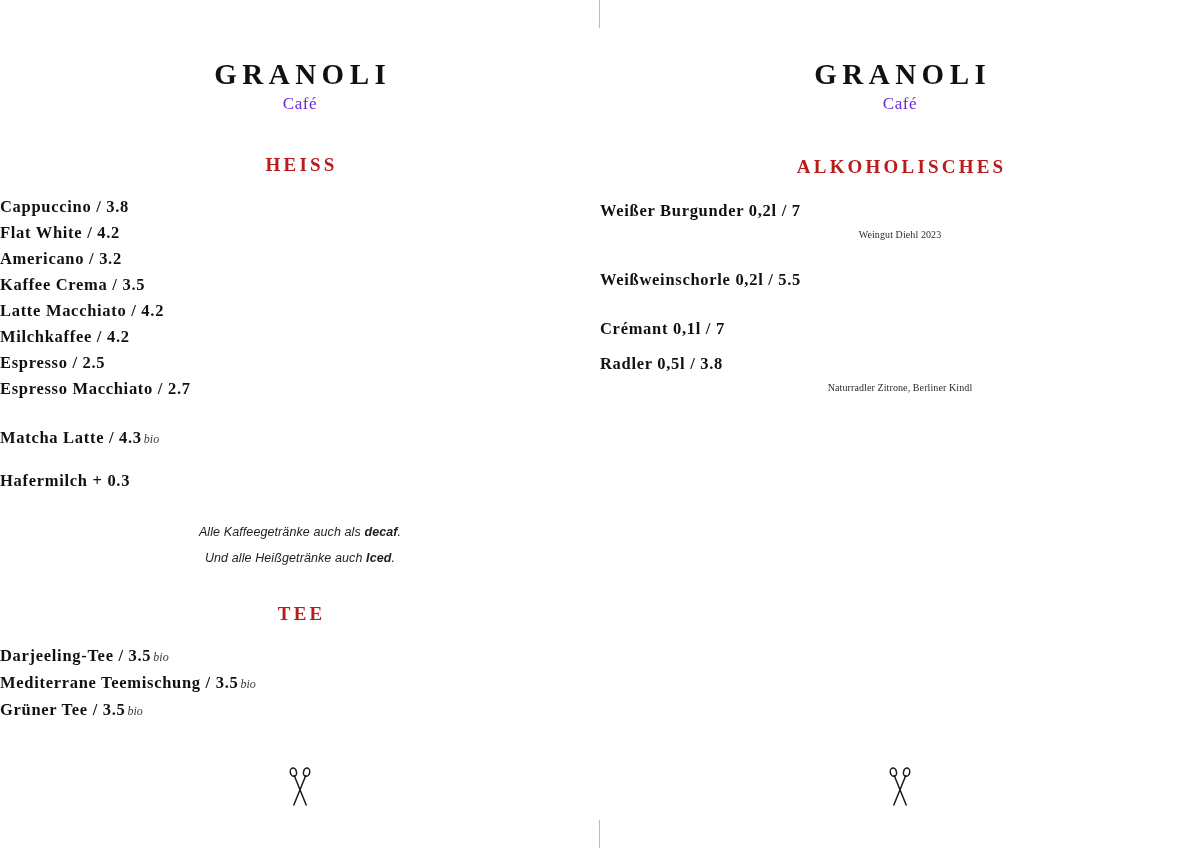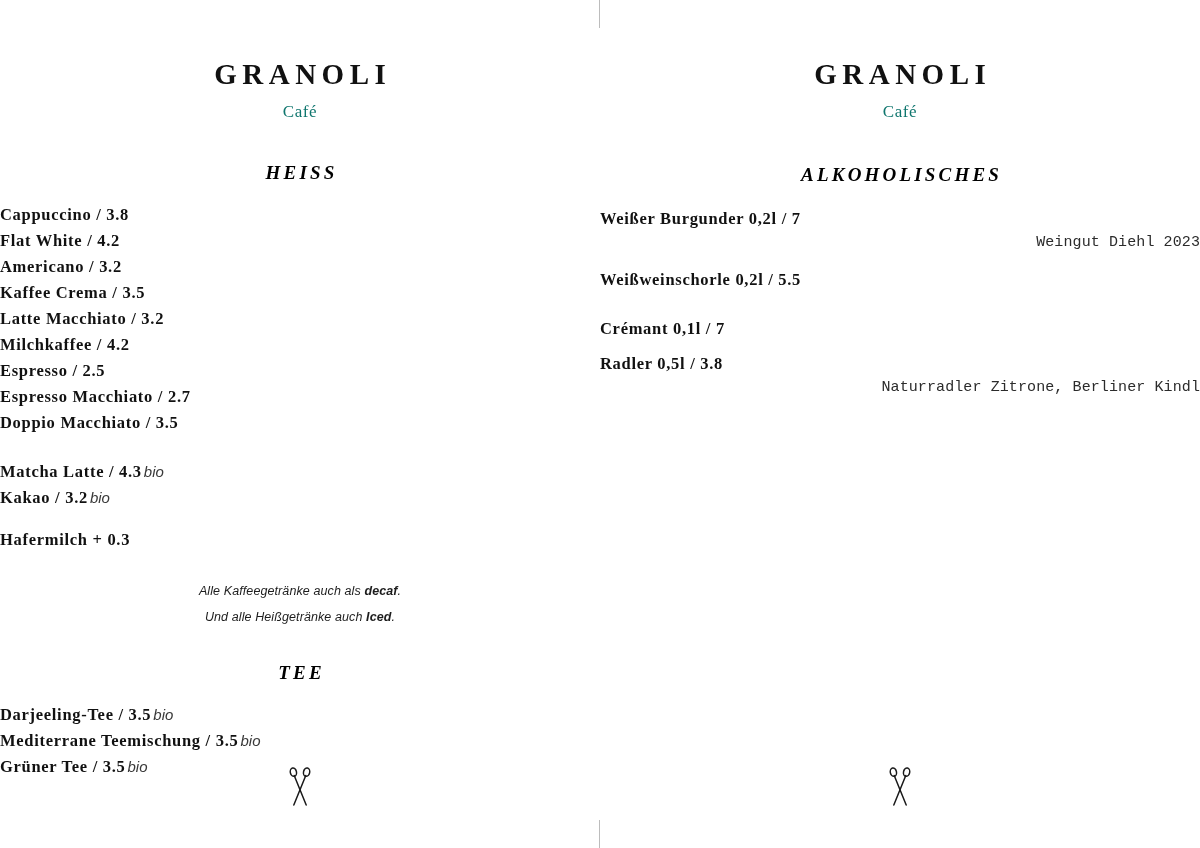--- a/index.html
+++ b/index.html
@@ -42,57 +42,56 @@
     font-size: 29px;
     letter-spacing: 5.5px;
     text-indent: 5.5px;
     color: #111111;
   }
   .brand-sub {
     text-align: center;
     font-family: "Liberation Serif", serif;
     font-size: 17px;
     letter-spacing: 0.6px;
-    color: #0f766e;
-    margin-top: 11px;
+    color: #6d28d9;
+    margin-top: 3px;
   }
 
   .section-title {
     text-align: center;
     font-family: "Liberation Serif", serif;
     font-weight: 700;
     font-size: 19px;
     letter-spacing: 3.2px;
     text-indent: 3.2px;
-    color: #000000;
-    font-style: italic;
+    color: #b91c1c;
   }
 
   .item {
     text-align: left;
     font-family: "Liberation Serif", serif;
     font-weight: 700;
     font-size: 16.5px;
     letter-spacing: 0.7px;
     color: #111111;
     line-height: 26px;
   }
   .bio {
-    font-family: Liberation Sans, sans-serif;
+    font-family: Liberation Serif, serif;
     font-style: italic;
     font-weight: 400;
-    font-size: 15px;
+    font-size: 12px;
     letter-spacing: 0;
     color: #3a3a3a;
     margin-left: 2px;
   }
   .subnote {
-    text-align: right;
-    font-family: Liberation Mono, monospace;
-    font-size: 15px;
+    text-align: center;
+    font-family: Liberation Serif, serif;
+    font-size: 10px;
     letter-spacing: 0.1px;
     color: #2b2b2b;
     line-height: 19px;
     margin-top: 1px;
   }
   .footnote {
     text-align: center;
     font-family: "Liberation Sans", sans-serif;
     font-style: italic;
     font-size: 12.5px;
@@ -132,33 +131,29 @@
       <div class="brand-sub">Café</div>
 
       <div style="margin-top:40px;">
         <div class="section-title">HEISS</div>
 
         <div class="group" style="margin-top:18px;">
           <div class="item"><span>Cappuccino / 3.8</span></div>
           <div class="item"><span>Flat White / 4.2</span></div>
           <div class="item"><span>Americano / 3.2</span></div>
           <div class="item"><span>Kaffee Crema / 3.5</span></div>
-          <div class="item"><span>Latte Macchiato / 3.2</span></div>
+          <div class="item"><span>Latte Macchiato / 4.2</span></div>
           <div class="item"><span>Milchkaffee / 4.2</span></div>
           <div class="item"><span>Espresso / 2.5</span></div>
           <div class="item"><span>Espresso Macchiato / 2.7</span></div>
-          <div class="item"><span>Doppio Macchiato / 3.5</span></div>
         </div>
 
         <div class="group" style="margin-top:23px;">
           <div class="item">
             <span>Matcha Latte / 4.3</span><span class="bio">bio</span>
-          </div>
-          <div class="item">
-            <span>Kakao / 3.2</span><span class="bio">bio</span>
           </div>
         </div>
 
         <div class="group" style="margin-top:16px;">
           <div class="item"><span>Hafermilch + 0.3</span></div>
         </div>
 
         <div style="margin-top:25px;">
           <div class="footnote">
             <span>Alle Kaffeegetränke auch als </span><b>decaf</b><span>.</span>
@@ -209,21 +204,21 @@
       <div class="brand-sub">Café</div>
 
       <div style="margin-top:42px;">
         <div class="section-title">ALKOHOLISCHES</div>
 
         <div style="margin-top:20px;">
           <div class="item"><span>Weißer Burgunder 0,2l / 7</span></div>
           <div class="subnote">Weingut Diehl 2023</div>
         </div>
 
-        <div style="margin-top:15px;">
+        <div style="margin-top:23px;">
           <div class="item"><span>Weißweinschorle 0,2l / 5.5</span></div>
         </div>
 
         <div style="margin-top:23px;">
           <div class="item"><span>Crémant 0,1l / 7</span></div>
         </div>
 
         <div style="margin-top:9px;">
           <div class="item"><span>Radler 0,5l / 3.8</span></div>
           <div class="subnote">Naturradler Zitrone, Berliner Kindl</div>

